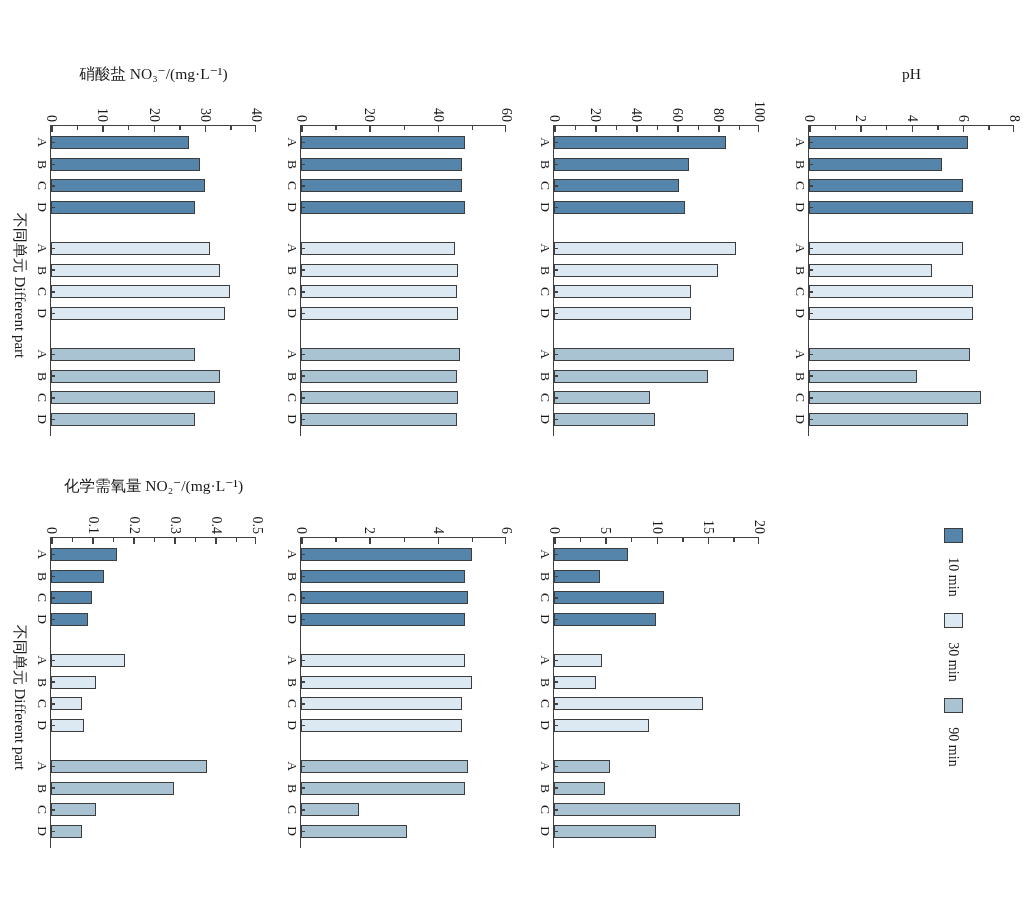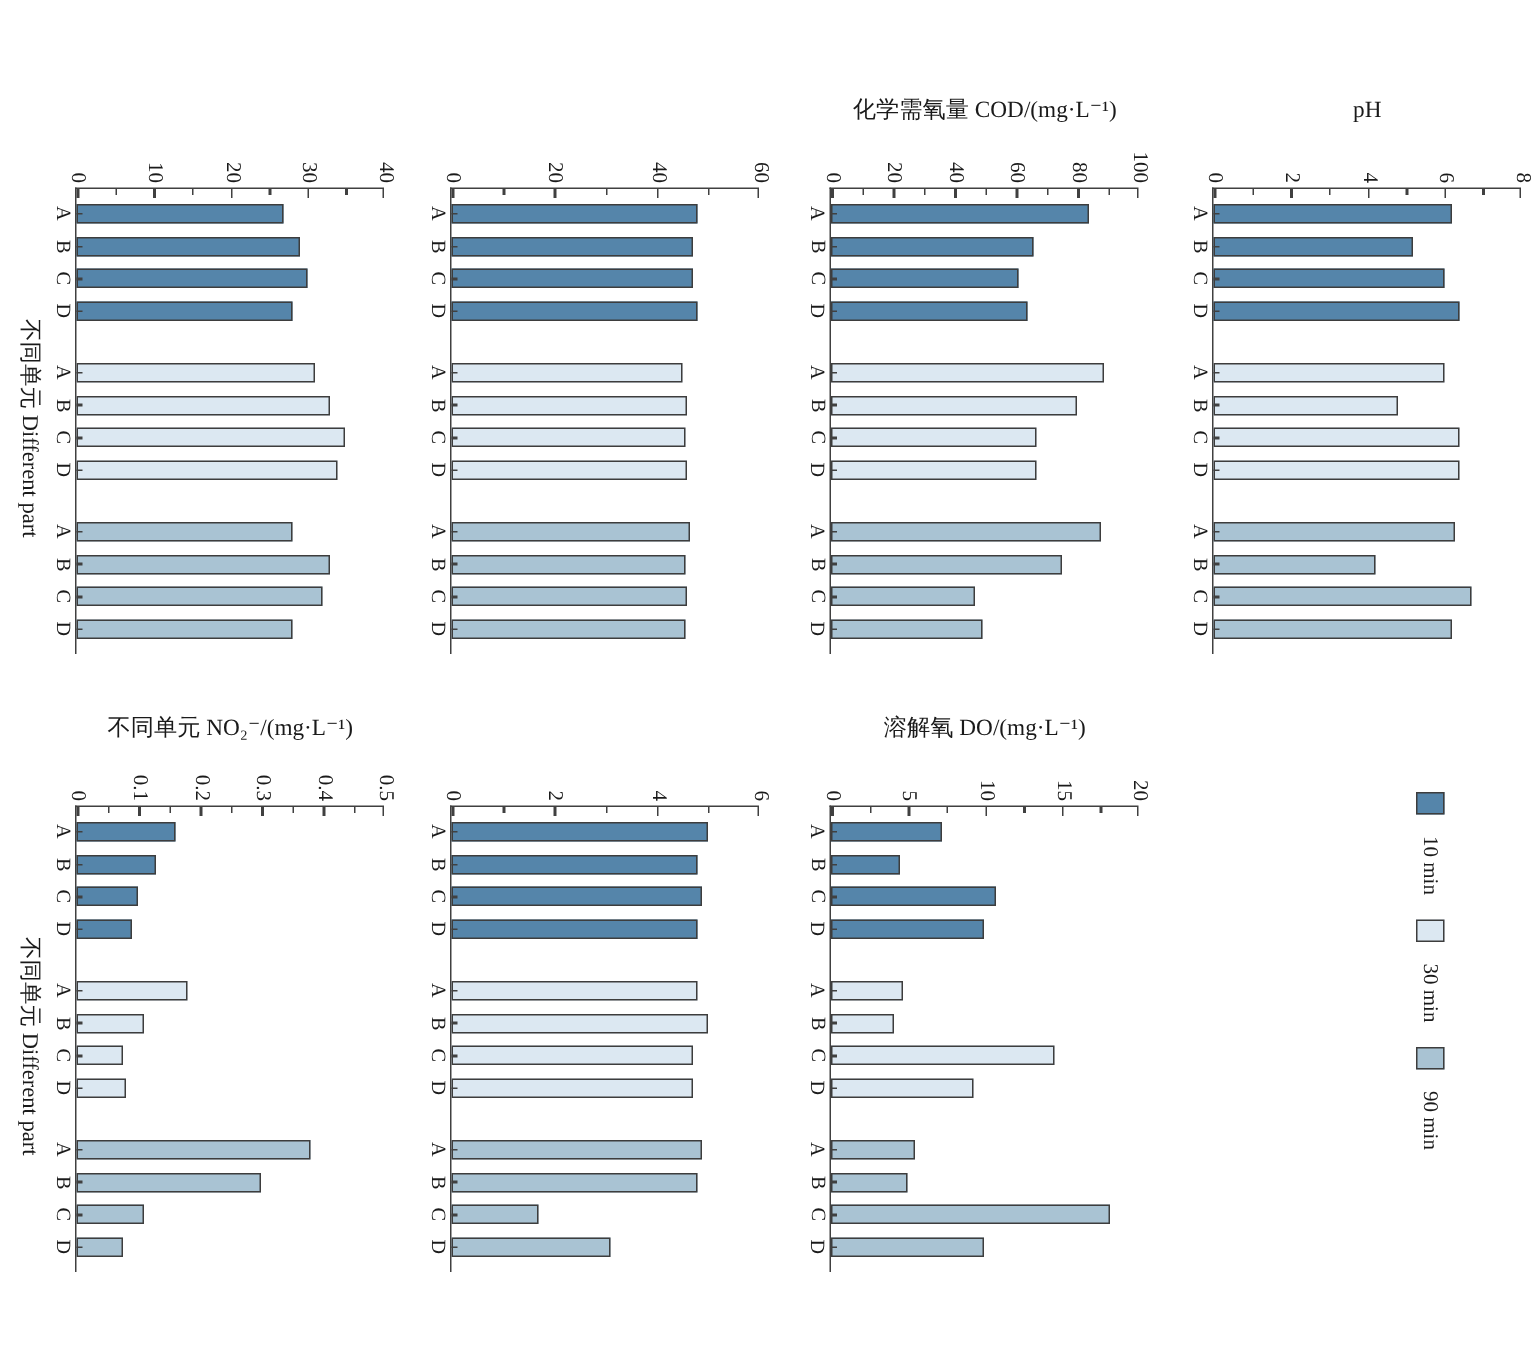--- a/index.html
+++ b/index.html
@@ -54,20 +54,21 @@
 <body>
 
 <div class="side-label s0">
   <span class="rot">不同单元 Different part</span>
 </div>
 <div class="side-label s1">
   <span class="rot">不同单元 Different part</span>
 </div>
 
 <div class="chart-slot r0 c0">
+    <div class="chart-title">硝酸盐 NO₃⁻/(mg·L⁻¹)</div>
     <div class="plot">
       <div class="tick major" style="left: 0px;"></div>
       <span class="tick-label" style="right: 213px; top: -20px;">0</span>
       <div class="tick minor" style="left: 25.625px;"></div>
       <div class="tick major" style="left: 51.25px;"></div>
       <span class="tick-label" style="right: 161.75px; top: -20px;">10</span>
       <div class="tick minor" style="left: 76.875px;"></div>
       <div class="tick major" style="left: 102.5px;"></div>
       <span class="tick-label" style="right: 110.5px; top: -20px;">20</span>
       <div class="tick minor" style="left: 128.125px;"></div>
@@ -159,21 +160,20 @@
       <span class="cat-label" style="right: 222px; top: 238.7px;">B</span>
       <div class="bar" style="top: 265.4px; width: 157.2px; background: rgb(169, 195, 211);"></div>
       <div class="cat-tick" style="top: 271.1px;"></div>
       <span class="cat-label" style="right: 222px; top: 260.4px;">C</span>
       <div class="bar" style="top: 287.1px; width: 155.5px; background: rgb(169, 195, 211);"></div>
       <div class="cat-tick" style="top: 292.9px;"></div>
       <span class="cat-label" style="right: 222px; top: 282.1px;">D</span>
     </div>
   </div>
 <div class="chart-slot r0 c2">
-    <div class="chart-title">化学需氧量 COD/(mg·L⁻¹)</div>
     <div class="plot">
       <div class="tick major" style="left: 0px;"></div>
       <span class="tick-label" style="right: 213px; top: -20px;">0</span>
       <div class="tick minor" style="left: 20.5px;"></div>
       <div class="tick major" style="left: 41px;"></div>
       <span class="tick-label" style="right: 172px; top: -20px;">20</span>
       <div class="tick minor" style="left: 61.5px;"></div>
       <div class="tick major" style="left: 82px;"></div>
       <span class="tick-label" style="right: 131px; top: -20px;">40</span>
       <div class="tick minor" style="left: 102.5px;"></div>
@@ -273,21 +273,21 @@
       <div class="bar" style="top: 265.4px; width: 171.7px; background: rgb(169, 195, 211);"></div>
       <div class="cat-tick" style="top: 271.1px;"></div>
       <span class="cat-label" style="right: 222px; top: 260.4px;">C</span>
       <div class="bar" style="top: 287.1px; width: 158.9px; background: rgb(169, 195, 211);"></div>
       <div class="cat-tick" style="top: 292.9px;"></div>
       <span class="cat-label" style="right: 222px; top: 282.1px;">D</span>
     </div>
   </div>
 
 <div class="chart-slot r1 c0">
-    <div class="chart-title">不同单元 NO₂⁻/(mg·L⁻¹)</div>
+    <div class="chart-title">化学需氧量 NO₂⁻/(mg·L⁻¹)</div>
     <div class="plot">
       <div class="tick major" style="left: 0px;"></div>
       <span class="tick-label" style="right: 213px; top: -20px;">0</span>
       <div class="tick minor" style="left: 20.5px;"></div>
       <div class="tick major" style="left: 41px;"></div>
       <span class="tick-label" style="right: 172px; top: -20px;">0.1</span>
       <div class="tick minor" style="left: 61.5px;"></div>
       <div class="tick major" style="left: 82px;"></div>
       <span class="tick-label" style="right: 131px; top: -20px;">0.2</span>
       <div class="tick minor" style="left: 102.5px;"></div>
@@ -382,21 +382,20 @@
       <span class="cat-label" style="right: 222px; top: 238.7px;">B</span>
       <div class="bar" style="top: 265.4px; width: 58.1px; background: rgb(169, 195, 211);"></div>
       <div class="cat-tick" style="top: 271.1px;"></div>
       <span class="cat-label" style="right: 222px; top: 260.4px;">C</span>
       <div class="bar" style="top: 287.1px; width: 105.9px; background: rgb(169, 195, 211);"></div>
       <div class="cat-tick" style="top: 292.9px;"></div>
       <span class="cat-label" style="right: 222px; top: 282.1px;">D</span>
     </div>
   </div>
 <div class="chart-slot r1 c2">
-    <div class="chart-title">溶解氧 DO/(mg·L⁻¹)</div>
     <div class="plot">
       <div class="tick major" style="left: 0px;"></div>
       <span class="tick-label" style="right: 213px; top: -20px;">0</span>
       <div class="tick minor" style="left: 25.625px;"></div>
       <div class="tick major" style="left: 51.25px;"></div>
       <span class="tick-label" style="right: 161.75px; top: -20px;">5</span>
       <div class="tick minor" style="left: 76.875px;"></div>
       <div class="tick major" style="left: 102.5px;"></div>
       <span class="tick-label" style="right: 110.5px; top: -20px;">10</span>
       <div class="tick minor" style="left: 128.125px;"></div>

